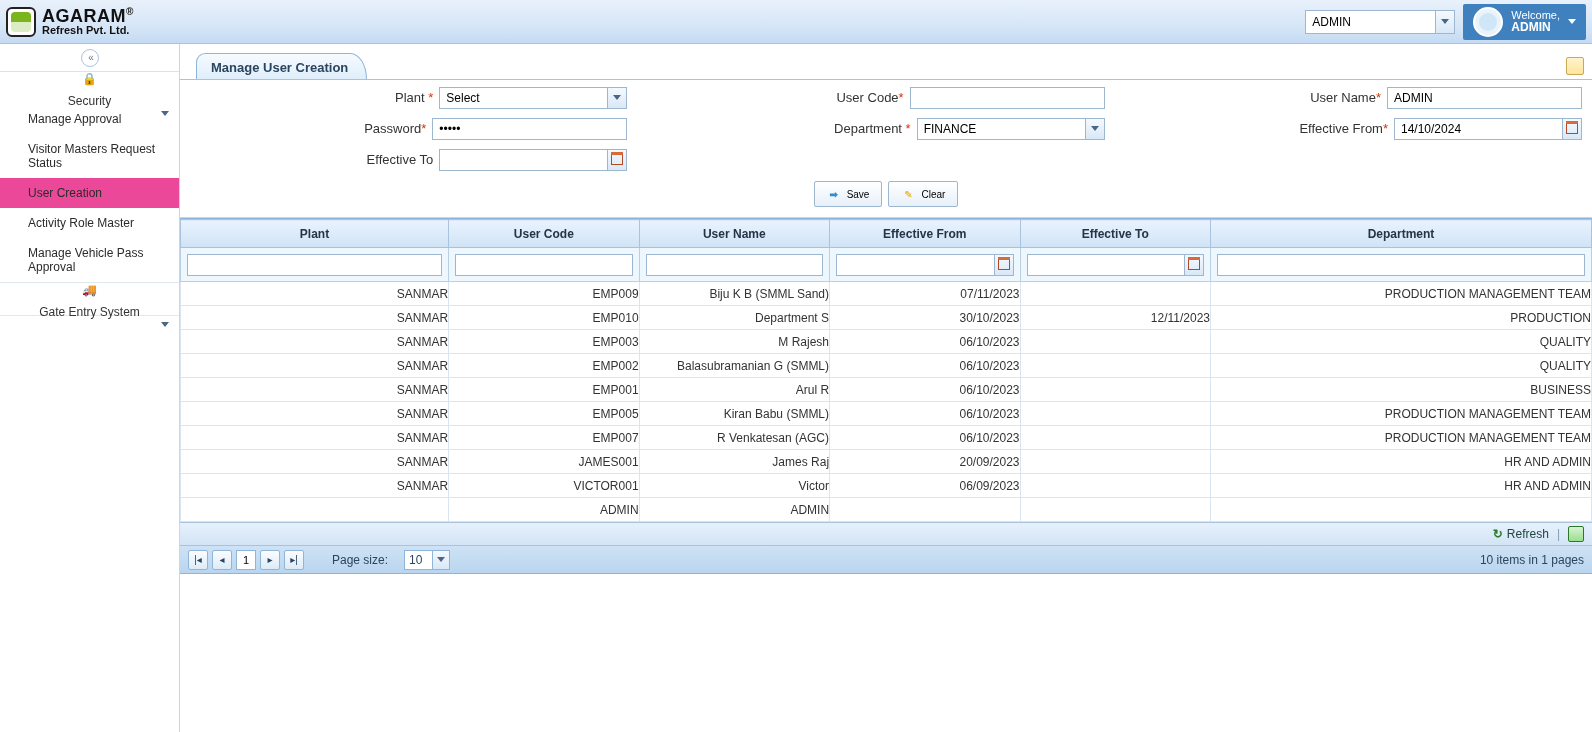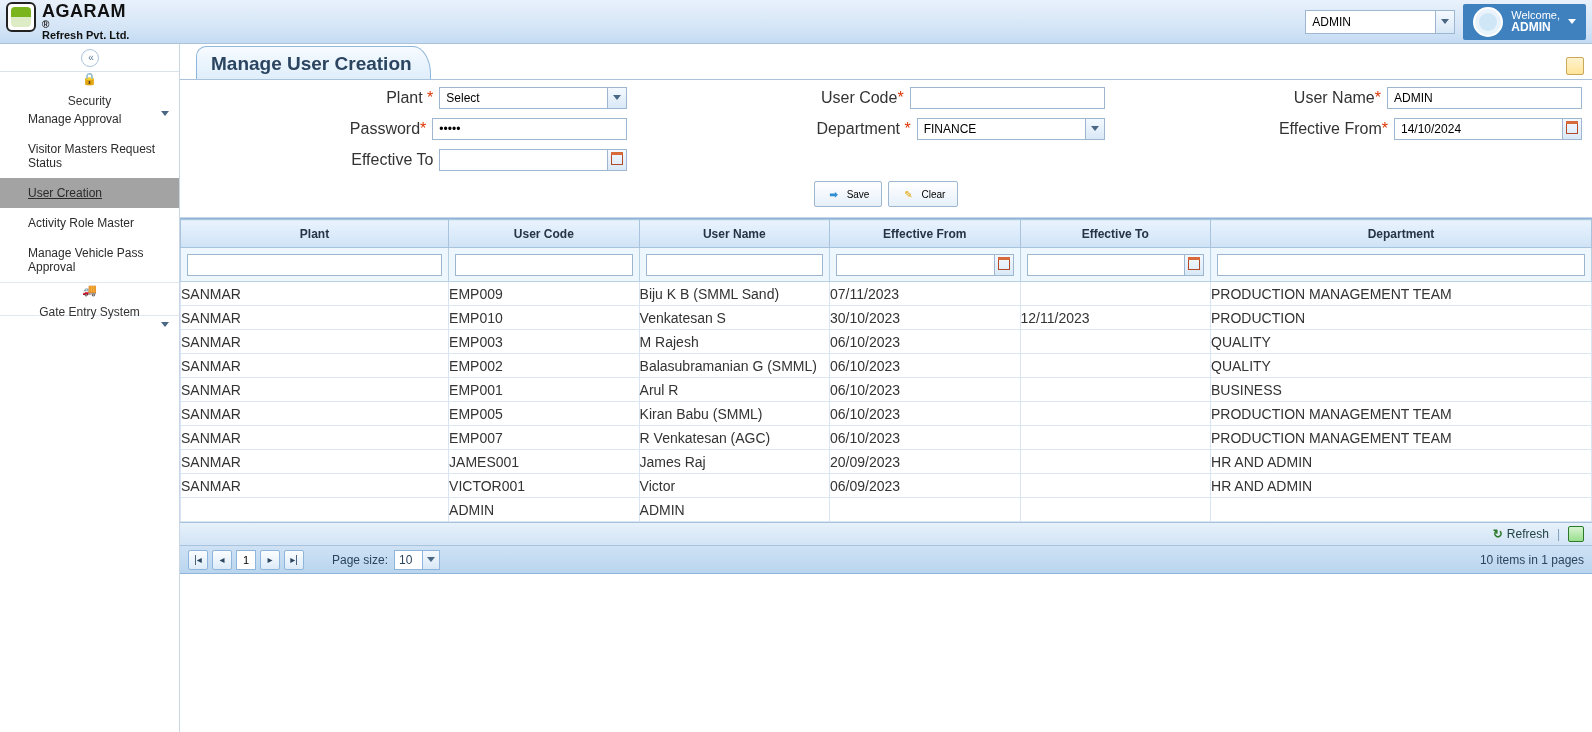--- a/index.html
+++ b/index.html
@@ -6,21 +6,21 @@
 html,body { height:100%; width:100%; overflow:hidden; }
 body { font-size:12px; color:#333; background:#fff; }
 
 
 .topbar { height:44px; background:linear-gradient(#e8f1fb 0%, #d6e6f7 60%, #c4dbf3 100%); border-bottom:1px solid #aac3dd; display:flex; align-items:center; padding:0 6px; position:relative; }
 .logo-wrap { display:flex; align-items:flex-start; gap:6px; }
 .logo-mark { width:30px; height:30px; border:2px solid #222; border-radius:6px; position:relative; background:#fff; }
 .logo-mark::before { content:''; position:absolute; top:3px; left:3px; width:20px; height:10px; border-radius:4px 4px 0 0; background:#7ab51d; }
 .logo-mark::after { content:''; position:absolute; bottom:3px; left:3px; width:20px; height:10px; border-radius:0 0 4px 4px; background:#7ab51d; opacity:.25; }
 .logo-text { line-height:1; }
-.logo-name { font-weight:bold; font-size:18px; letter-spacing:.5px; color:#111; display:flex; align-items:flex-start;flex-direction:column; }
+.logo-name { font-weight:bold; font-size:18px; letter-spacing:.5px; color:#111; display:flex; align-items:flex-start; }
 .logo-name sup { font-size:10px; }
 .logo-sub { font-size:11px; font-weight:bold; color:#111; }
 .top-right { margin-left:auto; display:flex; align-items:center; gap:8px; }
 .admin-select { display:flex; }
 .admin-input { width:130px; height:24px; border:1px solid #9db7d1; border-right:none; background:#fff; padding:0 6px; font-size:12px; }
 .admin-dd { width:20px; height:24px; border:1px solid #9db7d1; background:linear-gradient(#f4f9ff,#d9e8f6); display:flex; align-items:center; justify-content:center; cursor:pointer; }
 .chev-down { width:0; height:0; border-left:4px solid transparent; border-right:4px solid transparent; border-top:5px solid #4a6885; }
 .user-pill { background:#3f81bf; height:36px; border-radius:2px; display:flex; align-items:center; gap:8px; padding:0 10px; color:#fff; cursor:pointer; }
 .avatar-circle { width:30px; height:30px; border-radius:50%; background:#eaf3fb; border:2px solid #fff; display:flex; align-items:center; justify-content:center; }
 .avatar-face { width:18px; height:18px; border-radius:50%; background:#cfe6f7; position:relative; }
@@ -38,32 +38,32 @@
 .side-section { border-bottom:1px solid #e1e8ef; }
 .side-sec-head { height:32px; display:flex; align-items:center; gap:8px; padding:0 10px; cursor:pointer;flex-direction:column; }
 .side-sec-head .chev { margin-left:auto; }
 .side-icon { width:14px; height:14px; }
 .lock-icon::before{ content:'\1F512'; font-size:12px; }
 .gear-icon::before{ content:'\2699'; font-size:13px; color:#333; }
 .truck-icon::before{ content:'\1F69A'; font-size:12px; }
 .side-items { }
 .side-item { padding:8px 10px 8px 28px; cursor:pointer; color:#2b2b2b; }
 .side-item + .side-item { border-top:0; }
-.side-item.active { background:#a3a3a3;text-decoration:underline; }
+.side-item.active { background:#ec4899; }
 
 
 .main { flex:1; display:flex; flex-direction:column; overflow:auto; }
 .page-tab-row { height:36px; border-bottom:1px solid #a9c3dd; position:relative; display:flex; align-items:flex-end; padding-left:16px; padding-right:8px; }
-.page-tab { background:linear-gradient(#f6fbff,#dfeefb); border:1px solid #8fb6da; border-bottom:none; border-radius:10px 18px 0 0 / 10px 28px 0 0; padding:6px 18px 4px 14px; font-weight:bold; color:#2b4560; font-size:19px; }
+.page-tab { background:linear-gradient(#f6fbff,#dfeefb); border:1px solid #8fb6da; border-bottom:none; border-radius:10px 18px 0 0 / 10px 28px 0 0; padding:6px 18px 4px 14px; font-weight:bold; color:#2b4560; font-size:13px; }
 .page-tab-row .note-icon { margin-left:auto; width:18px; height:18px; border:1px solid #caa85a; background:linear-gradient(#fff3cf,#ffe49a); border-radius:2px; cursor:pointer; margin-bottom:4px; }
 
 .form-area { padding:4px 10px 8px 10px; border-bottom:1px solid #c5d6e6; }
 .form-grid { display:grid; grid-template-columns: 1fr 1fr 1fr; gap:4px 40px; }
 .form-cell { display:flex; align-items:center; justify-content:flex-end; gap:6px; height:27px; }
-.form-cell label { font-size:16px; color:#333; white-space:nowrap; }
+.form-cell label { font-size:13px; color:#333; white-space:nowrap; }
 .form-cell label .req { color:#d30; }
 .txt-input { width:195px; height:22px; border:1px solid #9db7d1; background:#fff; padding:0 6px; font-size:12px; }
 .sel-wrap { display:flex; width:188px; height:22px; }
 .sel-wrap .txt-input { flex:1; width:auto; border-right:none; }
 .sel-btn,.cal-btn { width:22px; height:22px; border:1px solid #9db7d1; background:linear-gradient(#f4f9ff,#d9e8f6); display:flex; align-items:center; justify-content:center; cursor:pointer; }
 .cal-mini { width:12px; height:11px; border:1px solid #b24a2a; position:relative; }
 .cal-mini::before{ content:''; position:absolute; top:-3px; left:-1px; right:-1px; height:3px; background:#d86a3a; }
 
 .btn-row { display:flex; justify-content:center; gap:6px; padding:8px 0 2px; }
 .btn { height:26px; border:1px solid #9db7d1; background:linear-gradient(#ffffff,#e7f0f9); border-radius:2px; padding:0 12px; display:flex; align-items:center; gap:6px; cursor:pointer; font-size:10px; }
@@ -72,37 +72,37 @@
 .bi-clear::before{content:'\270E'; color:#e5a100;}
 
 
 .grid-wrap { border-top:1px solid #8fb6da; }
 table.grid { width:100%; border-collapse:collapse; table-layout:fixed; }
 .grid th { background:linear-gradient(#e9f3fe,#cfe3f6); border:1px solid #a9c3dd; font-weight:bold; font-size:12px; height:28px; color:#263445; }
 .grid tr.filter-row td { background:#eef6fe; border:1px solid #b9cfe4; height:34px; padding:3px 6px; }
 .filter-input { width:100%; height:22px; border:1px solid #9db7d1; background:#fff; padding:0 5px; font-size:12px; }
 .filter-date { display:flex; }
 .filter-date .filter-input{ border-right:none; }
-.grid td.cell { border:1px solid #d9e6f1; height:24px; font-size:14px; text-align:left; }
+.grid td.cell { border:1px solid #d9e6f1; height:24px; font-size:12px; text-align:right; }
 
 
 col.c-plant{width:19%;} col.c-code{width:13.5%;} col.c-name{width:13.5%;} col.c-from{width:13.5%;} col.c-to{width:13.5%;} col.c-dep{width:27%;}
 
 
 .grid-tools { background:linear-gradient(#e7f1fb,#d2e4f5); border-top:1px solid #a9c3dd; border-bottom:1px solid #a9c3dd; height:24px; display:flex; align-items:center; justify-content:flex-end; gap:8px; padding:0 8px; font-size:12px; }
 .grid-tools .refresh-icon::before{content:'\21BB'; color:#2a7a2a; font-weight:bold; margin-right:4px;}
 .grid-tools .vdiv{ color:#7fa0be; }
 .grid-tools .excel-icon{ width:16px; height:16px; border:1px solid #2a7a2a; background:linear-gradient(#d7f3d2,#9adf8e); border-radius:2px; display:inline-block; cursor:pointer;}
 .grid-tools a { cursor:pointer; color:#244; }
 
 .pager-bar { background:linear-gradient(#cfe2f5,#b9d5ee); border-bottom:1px solid #8fb6da; height:28px; display:flex; align-items:center; padding:0 8px; font-size:12px; color:#2b4560; }
 .pager-left{ display:flex; align-items:center; gap:4px; }
 .pg-btn{ width:20px; height:20px; border:1px solid #8fb6da; background:linear-gradient(#fbfdff,#dcebf8); border-radius:2px; display:flex; align-items:center; justify-content:center; cursor:pointer; font-size:10px; color:#2b4560;}
 .pg-num{ width:20px; height:20px; border:1px solid #8fb6da; background:#fff; text-align:center; font-size:11px;}
-.page-size{ margin-left:24px; display:flex; align-items:center; gap:6px;}
+.page-size{ margin-left:24px; display:flex; align-items:center; gap:16px;}
 .ps-sel{ display:flex;}
 .ps-sel .ps-val{ width:28px; height:20px; border:1px solid #8fb6da; border-right:none; background:#fff; display:flex; align-items:center; padding:0 4px;}
 .ps-sel .ps-btn{ width:18px; height:20px; border:1px solid #8fb6da; background:linear-gradient(#f4f9ff,#d9e8f6); display:flex; align-items:center; justify-content:center; cursor:pointer;}
 .pager-right{ margin-left:auto; }
 </style>
 </head>
 <body>
 
 <div class="topbar">
   <div class="logo-wrap">
@@ -290,21 +290,21 @@
               <td class="cell">SANMAR</td>
               <td class="cell">EMP009</td>
               <td class="cell">Biju K B (SMML Sand)</td>
               <td class="cell">07/11/2023</td>
               <td class="cell"></td>
               <td class="cell">PRODUCTION MANAGEMENT TEAM</td>
             </tr>
             <tr>
               <td class="cell">SANMAR</td>
               <td class="cell">EMP010</td>
-              <td class="cell">Venkatesan S</td>
+              <td class="cell">Department S</td>
               <td class="cell">30/10/2023</td>
               <td class="cell">12/11/2023</td>
               <td class="cell">PRODUCTION</td>
             </tr>
             <tr>
               <td class="cell">SANMAR</td>
               <td class="cell">EMP003</td>
               <td class="cell">M Rajesh</td>
               <td class="cell">06/10/2023</td>
               <td class="cell"></td>

